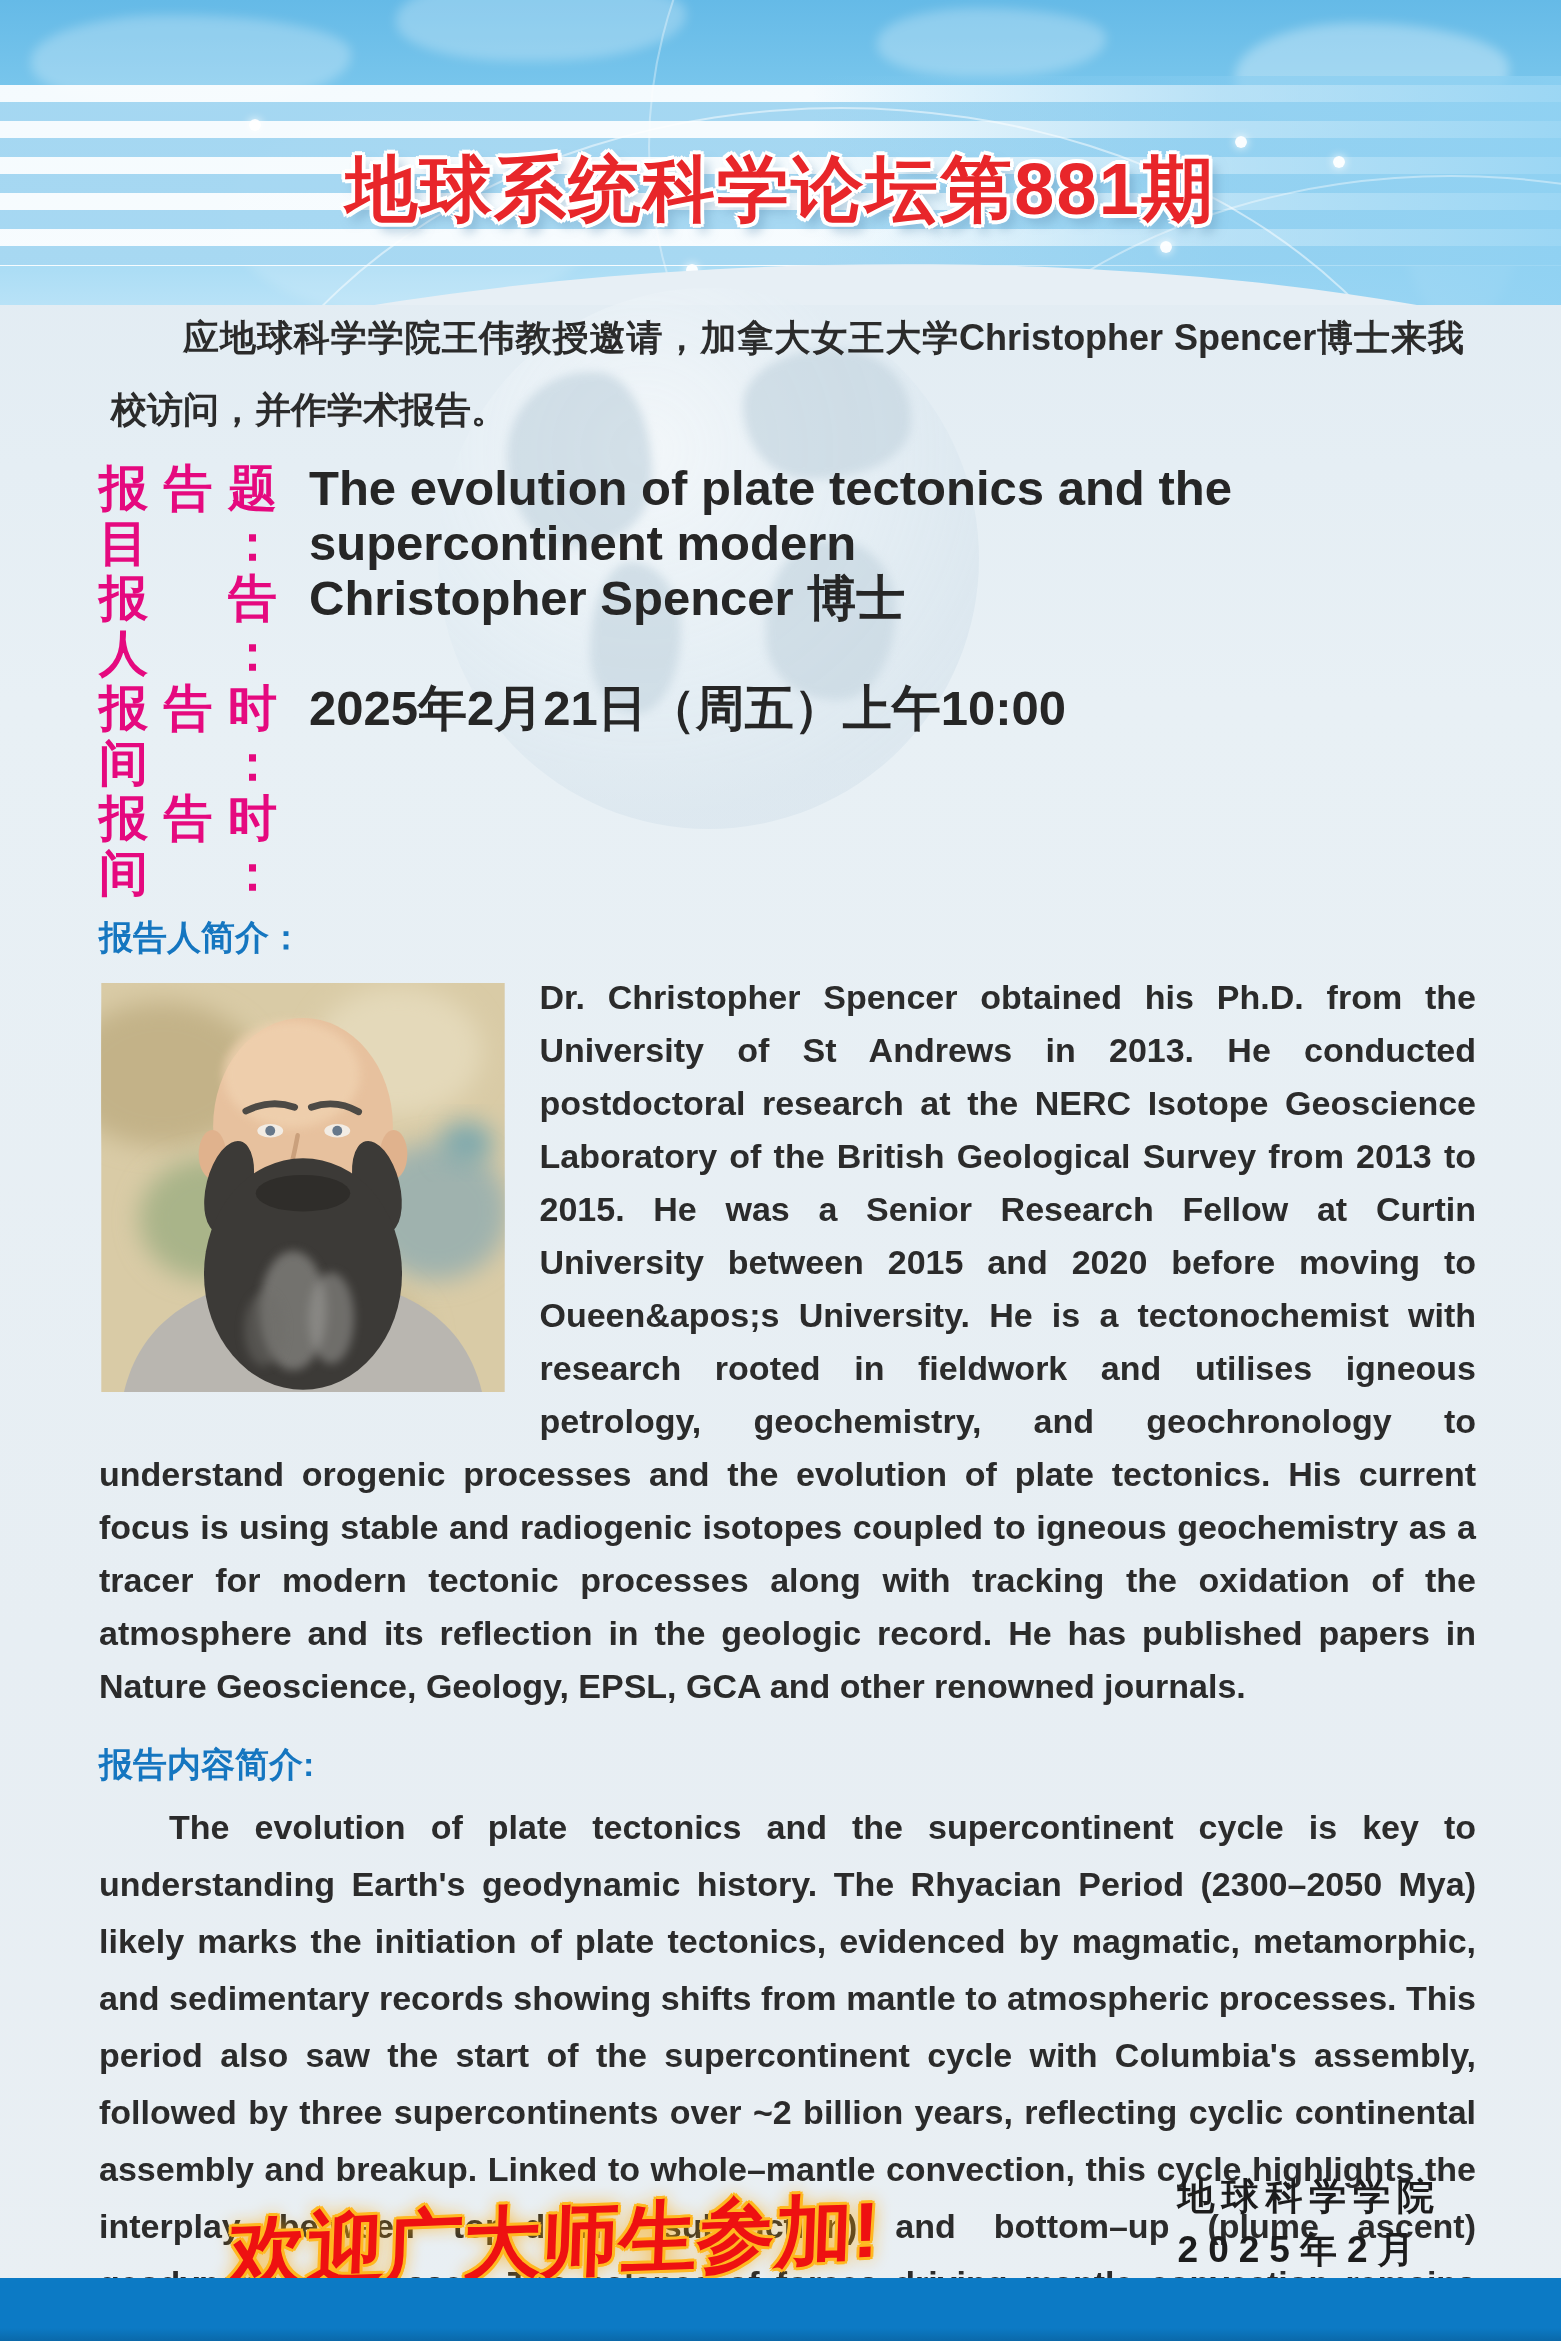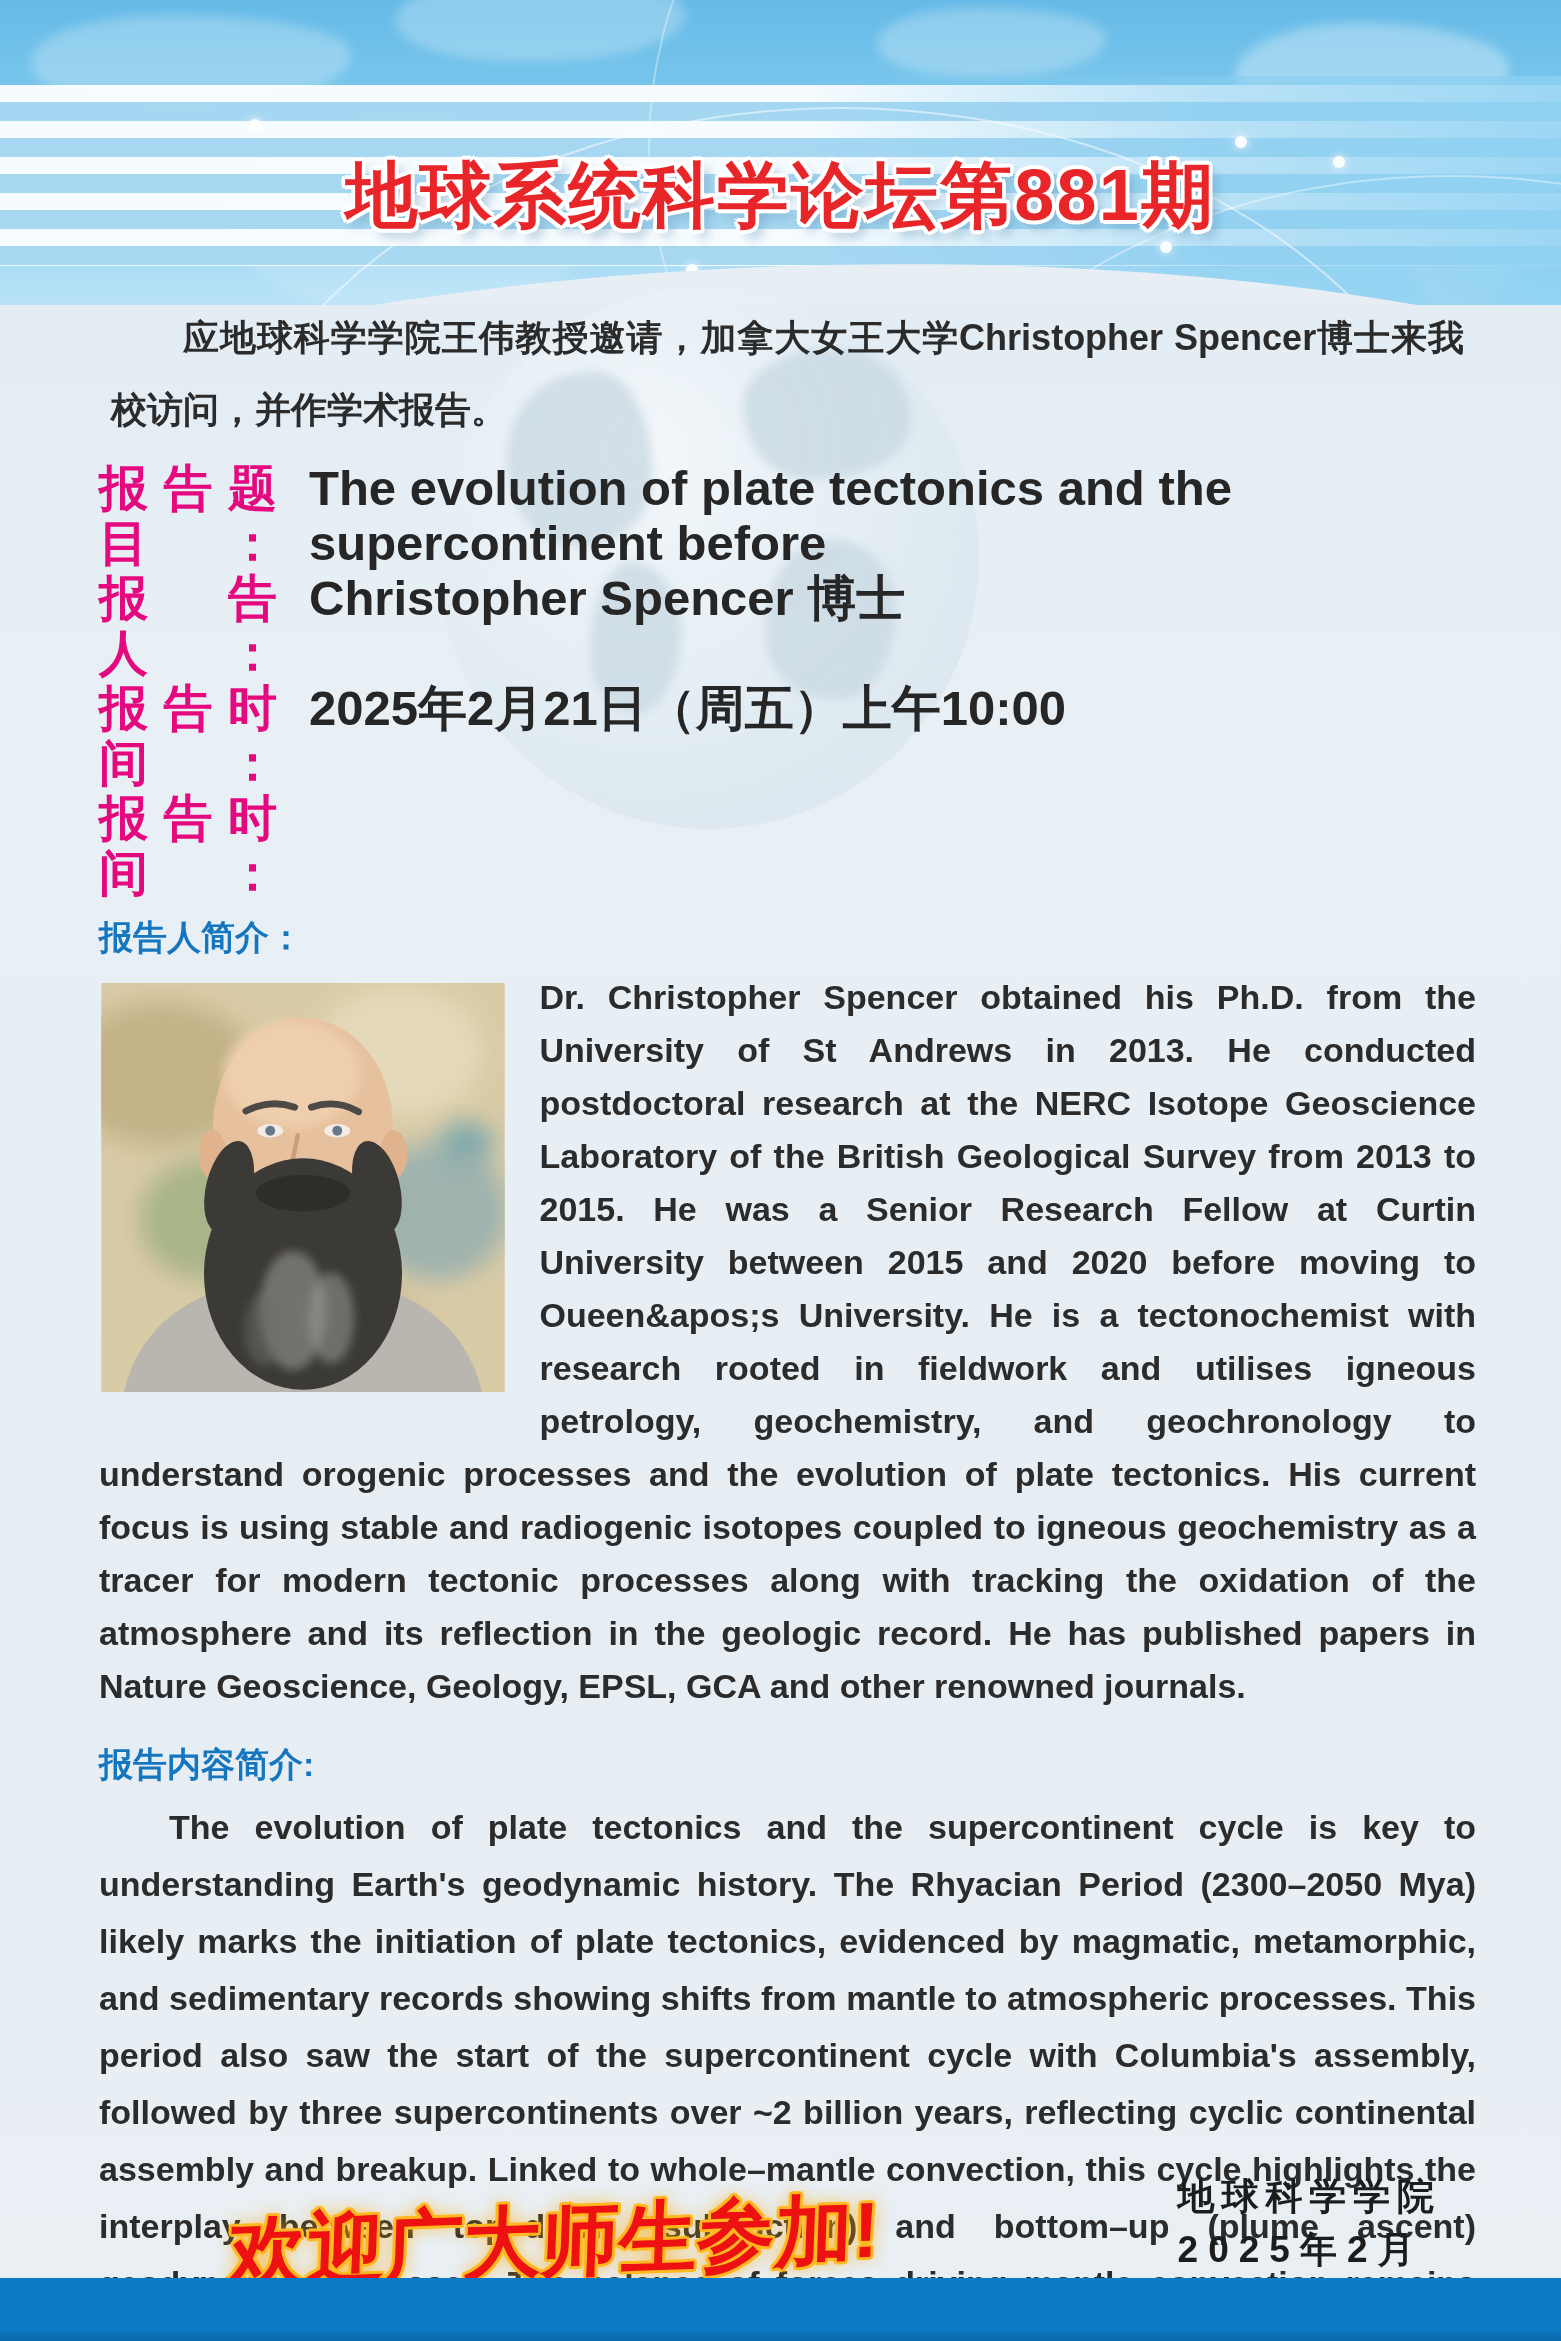--- a/index.html
+++ b/index.html
@@ -24,21 +24,21 @@
     background:#e7eff5;transform:rotate(-1.3deg);}
   
   .globe{position:absolute;top:288px;left:438px;width:541px;height:541px;border-radius:50%;z-index:1;opacity:.55;
     background:radial-gradient(circle at 38% 30%,rgba(255,255,255,.95) 0%,rgba(226,237,244,.7) 45%,rgba(197,215,228,.55) 72%,rgba(182,202,217,.4) 100%);}
   .globe-land{position:absolute;background:rgba(176,197,211,.75);filter:blur(4.6px);}
   
   .title{position:absolute;top:142px;left:0;width:100%;text-align:center;z-index:3;
     font-size:72px;font-weight:900;letter-spacing:2.3px;color:#e8262a;
     text-shadow:-3.8px 0 0 #fff,3.8px 0 0 #fff,0 -3.8px 0 #fff,0 3.8px 0 #fff,
       -3px -3px 0 #fff,3px -3px 0 #fff,-3px 3px 0 #fff,3px 3px 0 #fff,
-      6.9px 8.4px 10.7px rgba(96,146,180,.55);margin-top:6px;}
+      6.9px 8.4px 10.7px rgba(96,146,180,.55);}
   
   .content{position:relative;z-index:2;padding:268px 85px 0 99px;}
   .intro{margin:34px 12px 0;font-size:36px;line-height:72px;font-weight:bold;
     text-align:justify;text-indent:72px;color:#2b2b2b;}
   .details{margin-top:15.2px;}
   .detail-row{display:flex;align-items:baseline;line-height:55px;font-size:49px;font-weight:bold;}
   .detail-label{color:#e5097f;width:178px;flex:0 0 auto;text-align:justify;text-align-last:justify;margin-right:32px;}
   .detail-value{color:#262626;}
   .section-heading{margin-top:7.6px;color:#1576c0;font-size:34px;font-weight:bold;line-height:56px;}
   .abstract-heading{margin-top:23px;}
@@ -95,21 +95,21 @@
 
   <div class="title">地球系统科学论坛第881期</div>
 
   <div class="content">
 
     <p class="intro">应地球科学学院王伟教授邀请，加拿大女王大学Christopher Spencer博士来我校访问，并作学术报告。</p>
 
     <div class="details">
       <div class="detail-row">
         <span class="detail-label">报告题目：</span>
-        <span class="detail-value">The evolution of plate tectonics and the supercontinent before</span>
+        <span class="detail-value">The evolution of plate tectonics and the supercontinent modern</span>
       </div>
       <div class="detail-row">
         <span class="detail-label">报 告 人：</span>
         <span class="detail-value">Christopher Spencer  博士</span>
       </div>
       <div class="detail-row">
         <span class="detail-label">报告时间：</span>
         <span class="detail-value">2025年2月21日（周五）上午10:00</span>
       </div>
       <div class="detail-row">

